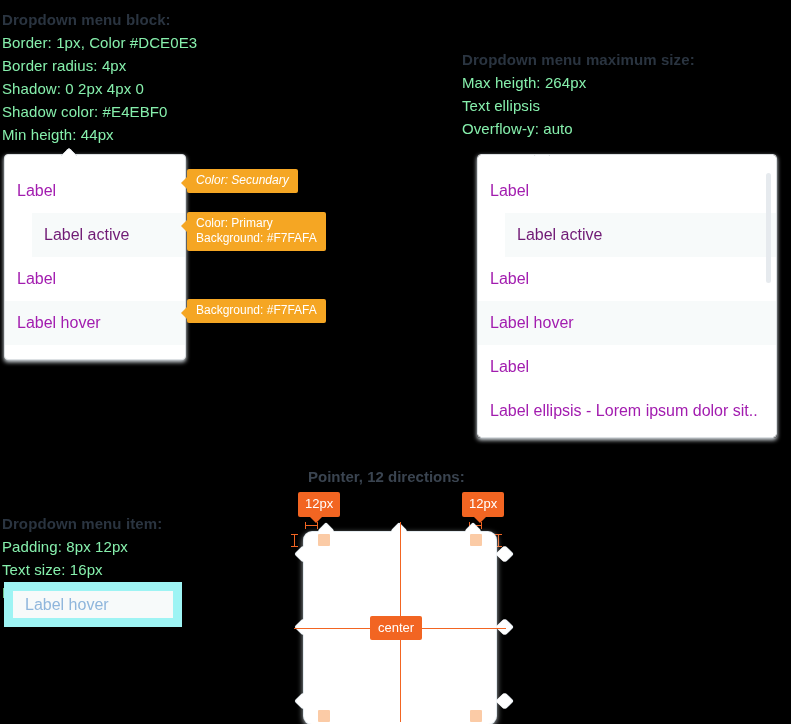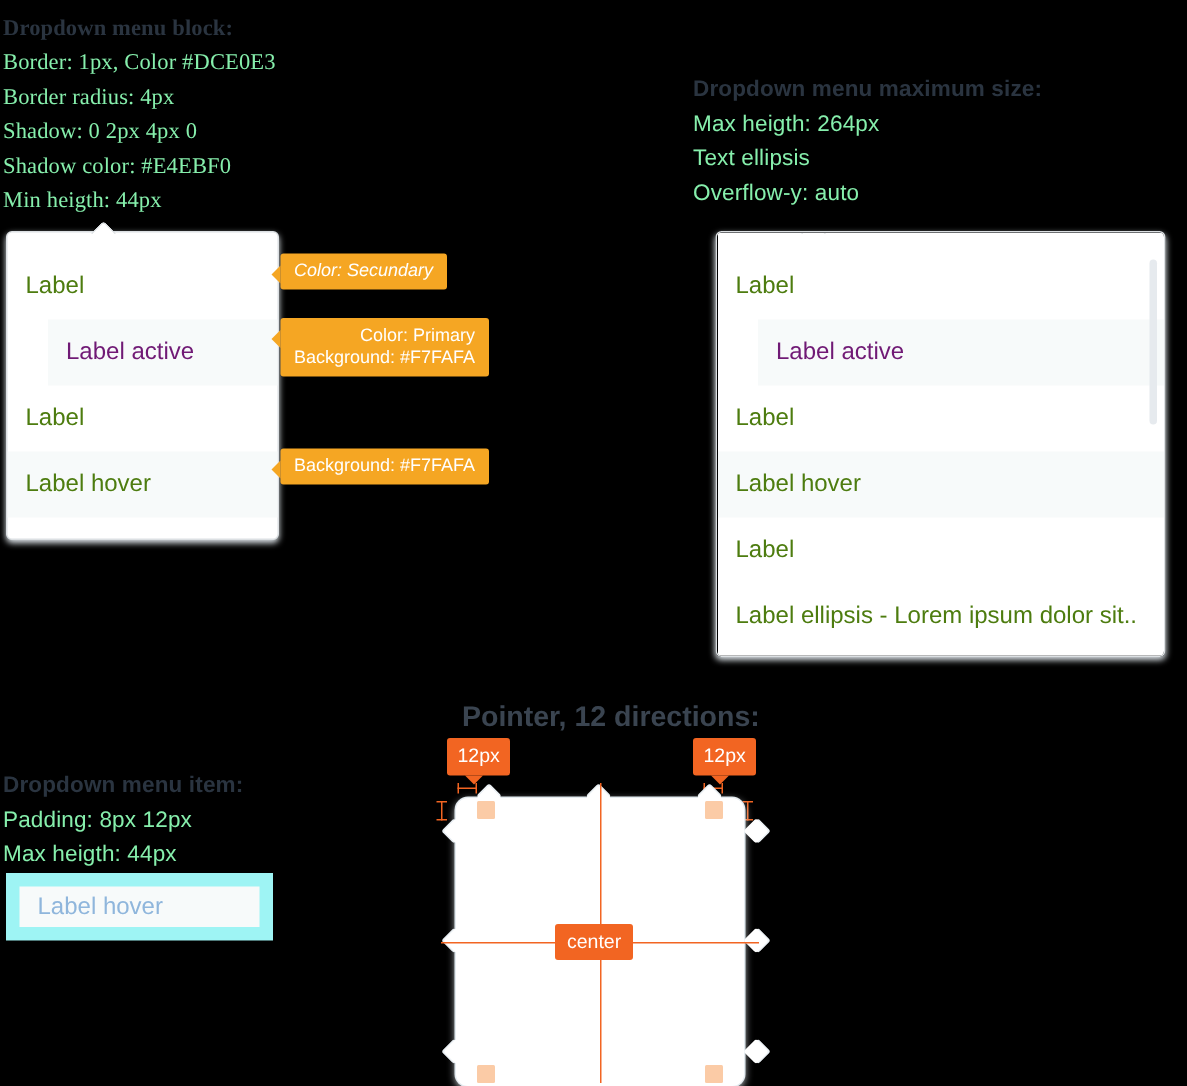--- a/index.html
+++ b/index.html
@@ -14,25 +14,25 @@
   }
 
   
   .spec-block { position: absolute; line-height: 23px; }
   .spec-title {
     font-size: 15px; font-weight: bold; color: #2A3440;
     letter-spacing: .1px;
   }
   .spec-line { font-size: 15px; color: #86efac; letter-spacing: .1px; }
 
-  #spec-block-menu  { left: 2px;  top: 8px; font-family: Liberation Serif, serif;  }
+  #spec-block-menu  { left: 2px;  top: 8px;  }
   #spec-block-max   { left: 462px; top: 8px; margin-top: 40px; }
   #spec-block-item  { left: 2px;  top: 468px; margin-top: 44px; }
   #pointer-heading  { position:absolute; left: 308px; top: 468px;
-                      font-size: 19px; font-weight: bold; color:#3A4450; }
+                      font-size: 15px; font-weight: bold; color:#3A4450; }
 
   
   .dropdown {
     position: absolute;
     background: #ffffff;
     border: 1px solid #DCE0E3;
     border-radius: 4px;
     box-shadow: 0 2px 4px 0 #E4EBF0;
   }
   .dd-caret {
@@ -52,21 +52,21 @@
     border-radius: 3px 0 0 0;
     transform: rotate(45deg);
   }
 
   .dd-item {
     padding: 8px 12px;
     font-size: 16px;
     line-height: 28px;
     min-height: 44px;
     max-height: 44px;
-    color: #4d7c0f;
+    color: #a21caf;
     white-space: nowrap;
     overflow: hidden;
     text-overflow: ellipsis;
   }
   .dd-item.state-active  { color: #701a75; background: #F7FAFA; margin-left: 27px; }
   .dd-item.state-hover   { background: #F7FAFA; }
 
   #dropdown-basic {
     left: 4px; top: 154px; width: 182px;
     padding: 14px 0 14px 0;
@@ -107,21 +107,21 @@
   }
   .callout::before {
     content:"";
     position:absolute;
     left: -6px; top: 8px;
     border-top: 6px solid transparent;
     border-bottom: 6px solid transparent;
     border-right: 6px solid #F5A623;
   }
   #callout-secondary { left: 187px; top: 169px; font-style: italic; }
-  #callout-primary   { left: 187px; top: 212px; text-align: right; }
+  #callout-primary   { left: 187px; top: 212px; }
   #callout-hover     { left: 187px; top: 299px; }
 
   
   #hover-swatch {
     position: absolute;
     left: 4px; top: 582px;
     width: 178px; height: 45px;
     background: #9EF4F4;
     padding: 9px;
   }
@@ -256,20 +256,21 @@
     <div class="dd-item">Label</div>
     <div class="dd-item">Label ellipsis - Lorem ipsum dolor sit..</div>
   </div>
   <div class="scrollbar-track"></div>
   <div class="scrollbar-thumb"></div>
 </div>
 
 <div class="spec-block" id="spec-block-item">
   <div class="spec-title">Dropdown menu item:</div>
   <div class="spec-line">Padding: 8px 12px</div>
+  <div class="spec-line">Text size: 16px</div>
   <div class="spec-line">Max heigth: 44px</div>
 </div>
 
 <div id="hover-swatch">
   <div class="inner">Label hover</div>
 </div>
 
 <div id="pointer-heading">Pointer, 12 directions:</div>
 
 <div id="pointer-diagram">

